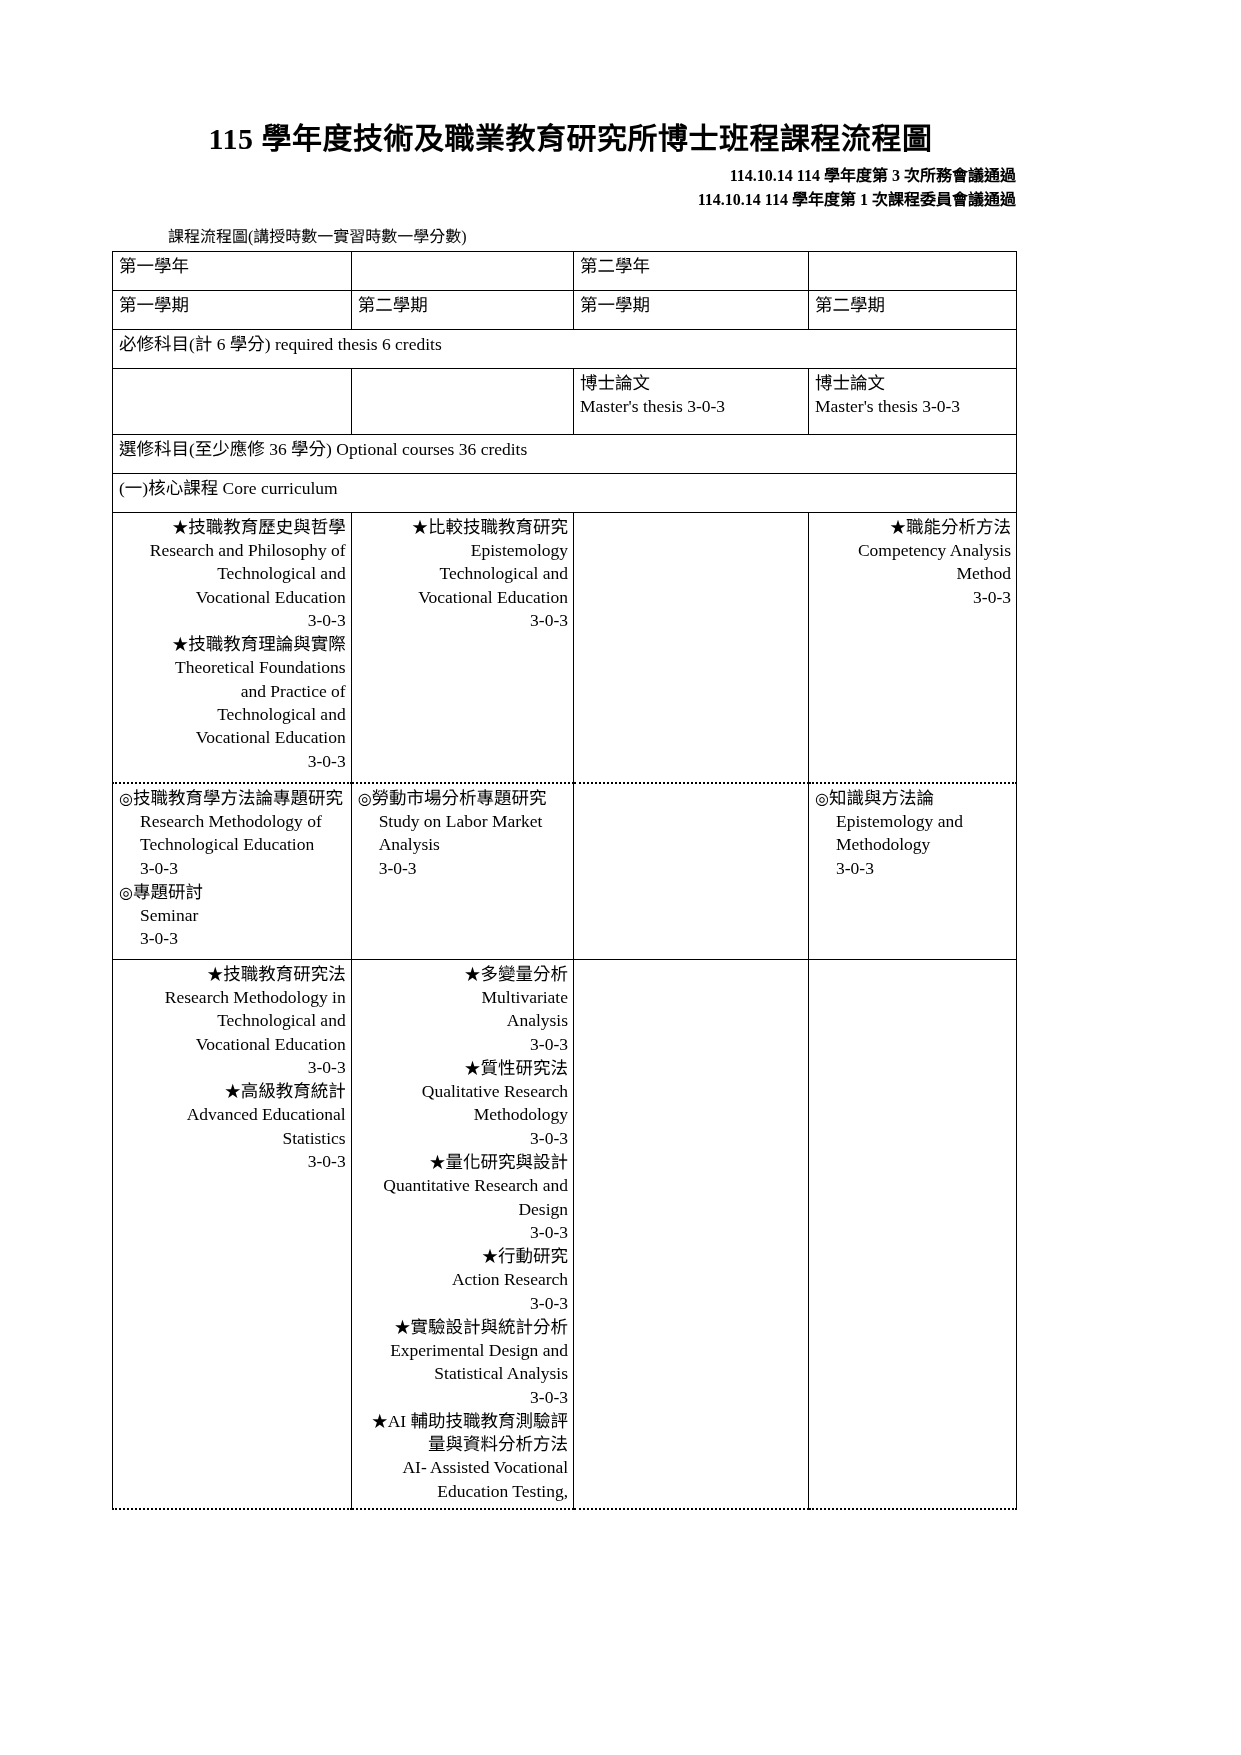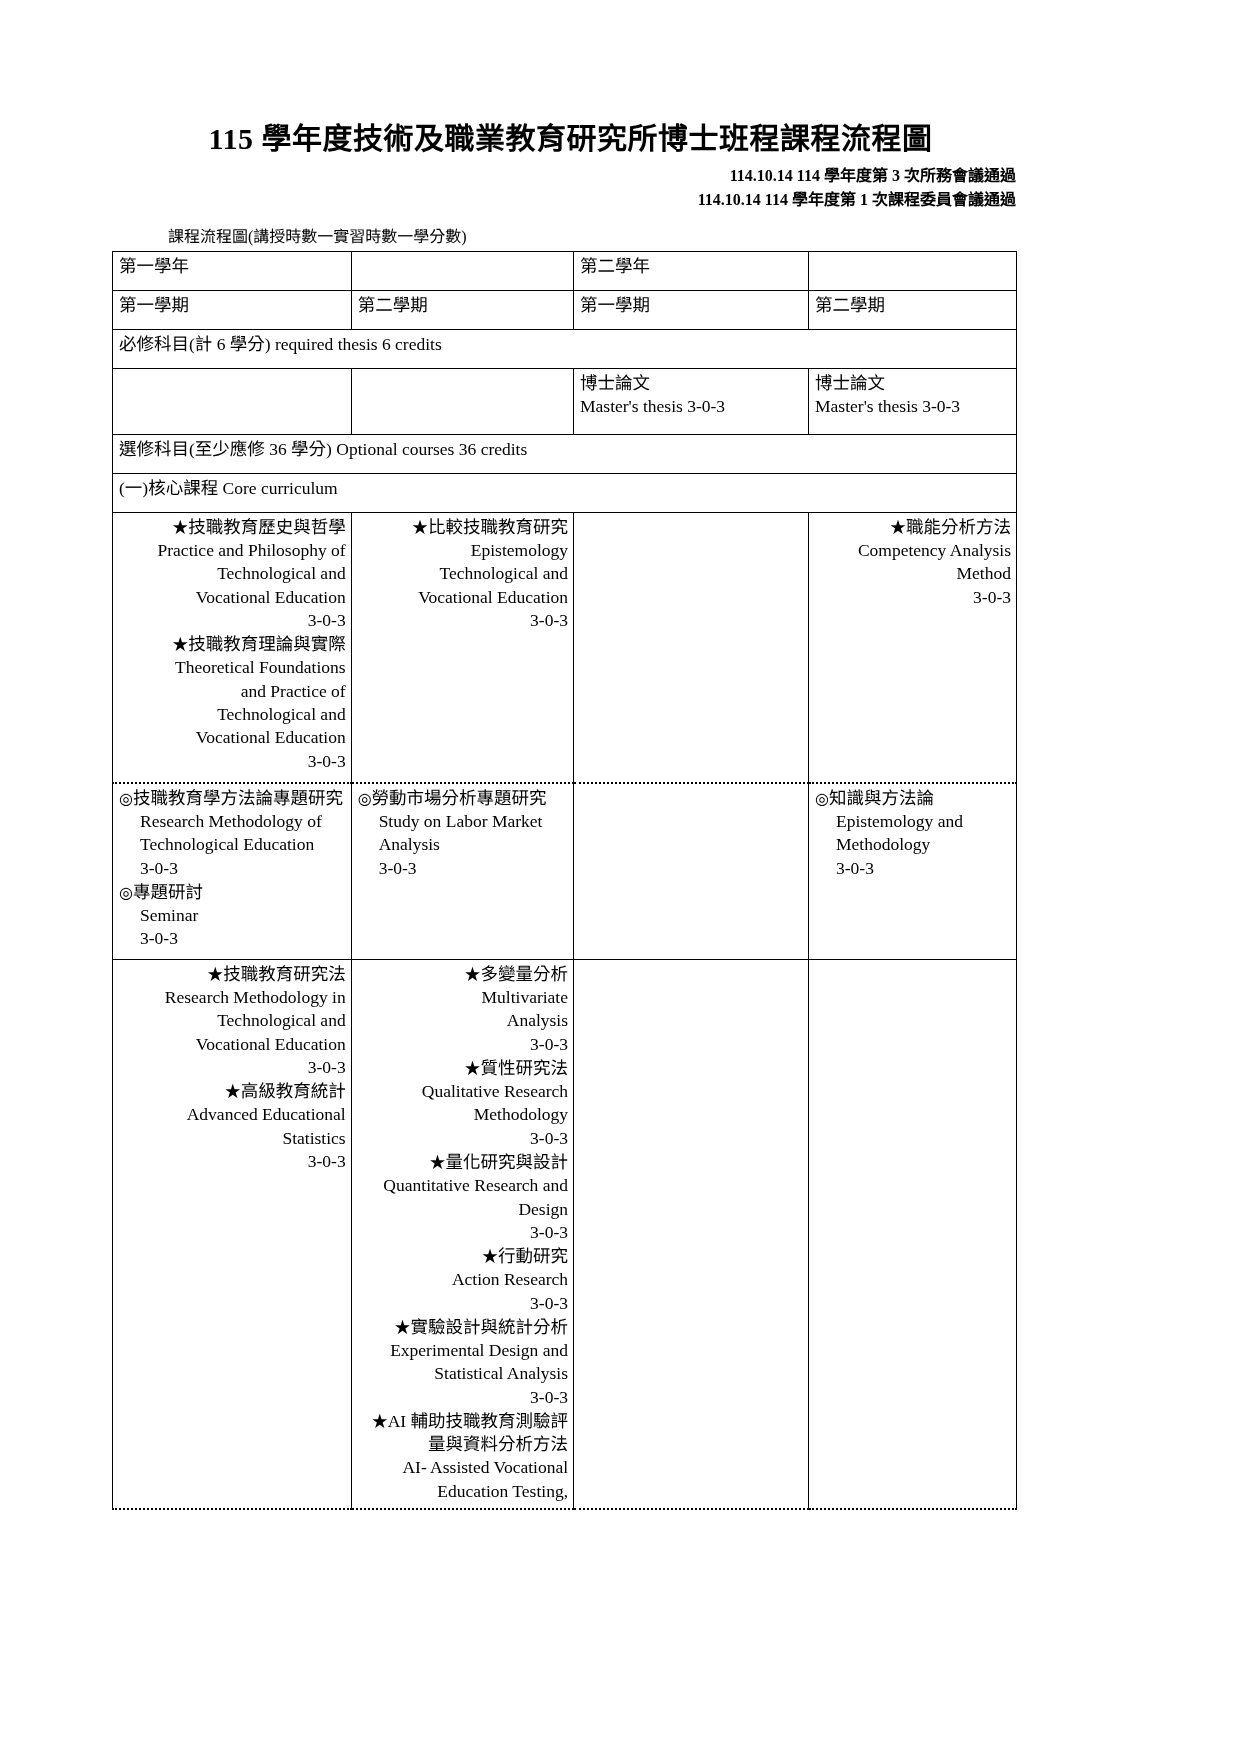--- a/index.html
+++ b/index.html
@@ -169,21 +169,21 @@
         </tr>
 
         <tr>
           <td class="band" colspan="4">(一)核心課程 Core curriculum</td>
         </tr>
 
         <tr class="dotted-bottom">
           <td class="tall-core">
               <div class="course">
                 <span class="cn"><span class="marker">★</span>技職教育歷史與哲學</span>
-                <span class="en">Practice and Philosophy of</span>
+                <span class="en">Research and Philosophy of</span>
                 <span class="en">Technological and</span>
                 <span class="en">Vocational Education</span>
                 <span class="cr">3-0-3</span>
               </div>
               <div class="course">
                 <span class="cn"><span class="marker">★</span>技職教育理論與實際</span>
                 <span class="en">Theoretical Foundations</span>
                 <span class="en">and Practice of</span>
                 <span class="en">Technological and</span>
                 <span class="en">Vocational Education</span>

